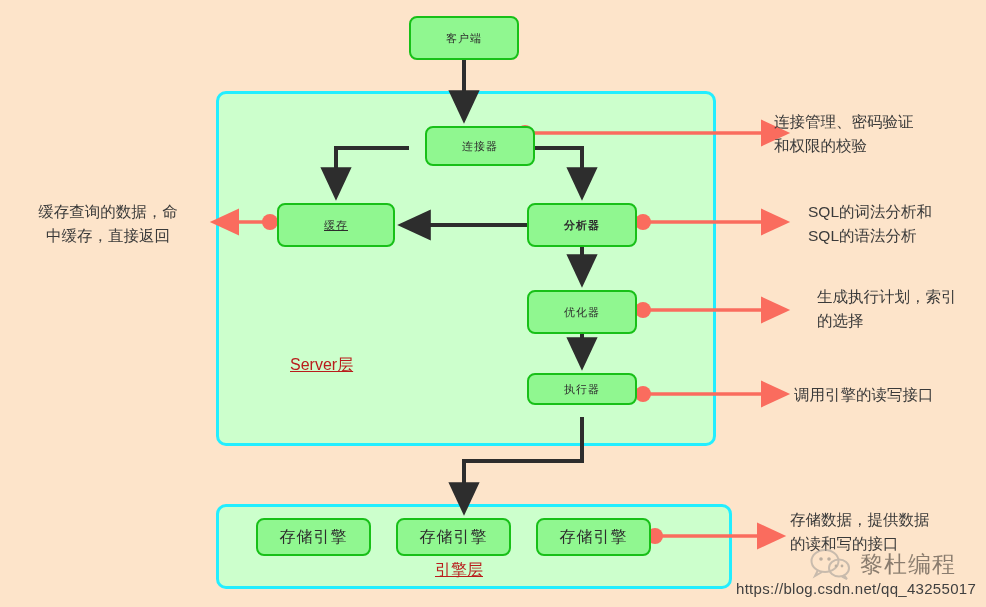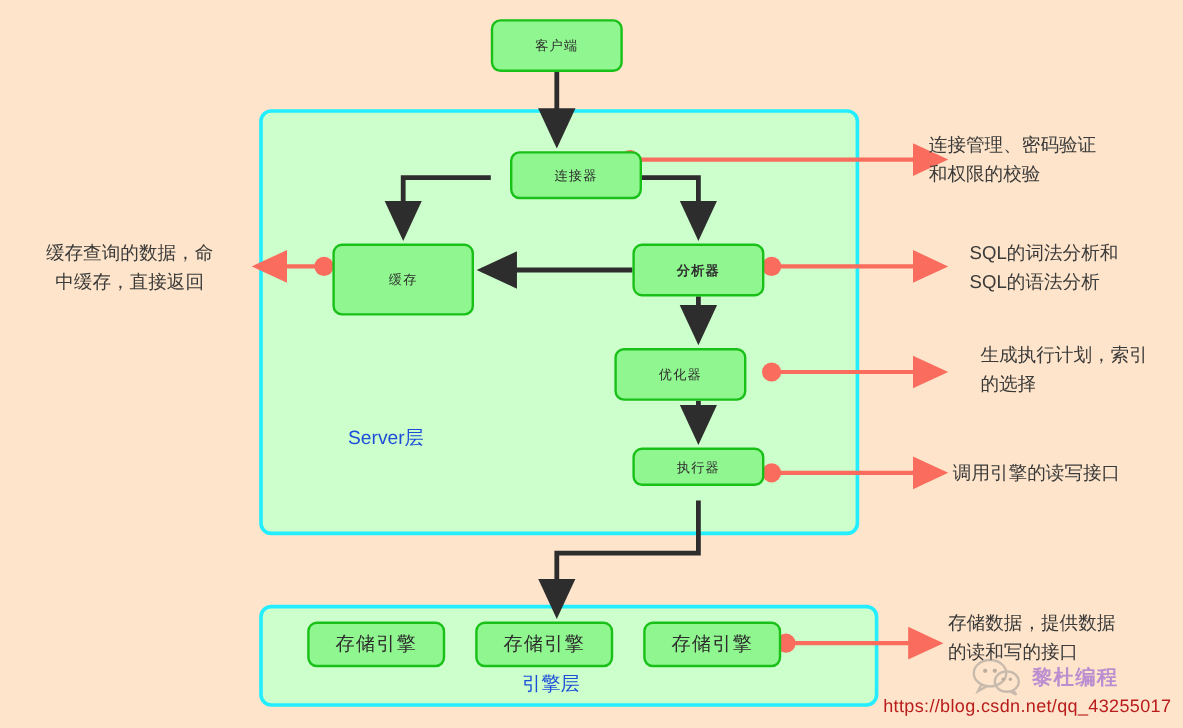--- a/index.html
+++ b/index.html
@@ -45,23 +45,24 @@
     height: 355px;
   }
   #engine-layer {
     left: 216px;
     top: 504px;
     width: 516px;
     height: 85px;
   }
   .layer-caption {
     position: absolute;
-    color: #1d4ed8;
+    color: #b91c1c;
     font-size: 16px;
     white-space: nowrap;
+    text-decoration: underline;
   }
   #server-layer-caption {
     left: 290px;
     top: 355px;
   }
   #engine-layer-caption {
     left: 435px;
     top: 560px;
   }
   
@@ -74,23 +75,23 @@
     display: flex;
     align-items: center;
     justify-content: center;
     color: #2d2d2d;
     font-size: 11px;
     letter-spacing: 1px;
     white-space: nowrap;
   }
   #node-client      { left: 409px; top: 16px;  width: 110px; height: 44px; }
   #node-connector   { left: 409px; top: 126px; width: 110px; height: 40px; margin-left: 16px; }
-  #node-cache       { left: 277px; top: 203px; width: 118px; height: 60px; }
+  #node-cache       { left: 277px; top: 203px; width: 118px; height: 44px; text-decoration: underline; }
   #node-analyzer    { left: 527px; top: 203px; width: 110px; height: 44px; font-weight: bold; }
-  #node-optimizer   { left: 512px; top: 290px; width: 110px; height: 44px; }
+  #node-optimizer   { left: 527px; top: 290px; width: 110px; height: 44px; }
   #node-executor    { left: 527px; top: 373px; width: 110px; height: 32px; }
   #node-storage-1   { left: 256px; top: 518px; width: 115px; height: 38px; font-size: 16px; }
   #node-storage-2   { left: 396px; top: 518px; width: 115px; height: 38px; font-size: 16px; }
   #node-storage-3   { left: 536px; top: 518px; width: 115px; height: 38px; font-size: 16px; }
   
   .annotation {
     position: absolute;
     color: #3a3a3a;
     font-size: 15.5px;
     line-height: 24px;
@@ -109,30 +110,29 @@
     position: absolute;
     left: 810px;
     top: 548px;
     display: flex;
     align-items: center;
     gap: 8px;
     opacity: 0.45;
     pointer-events: none;
   }
   #watermark-label {
-    color: #6d28d9;
-    font-size: 17px;
+    color: #000000;
+    font-size: 23px;
     letter-spacing: 1px;
-    font-weight: bold;
   }
   #watermark-url {
     position: absolute;
     left: 736px;
     top: 580px;
-    color: #b91c1c;
+    color: #404040;
     font-size: 15px;
     letter-spacing: 0.3px;
   }
 </style>
 </head>
 <body>
 
 <div id="canvas">
 
   <div class="layer-box" id="server-layer"></div>

